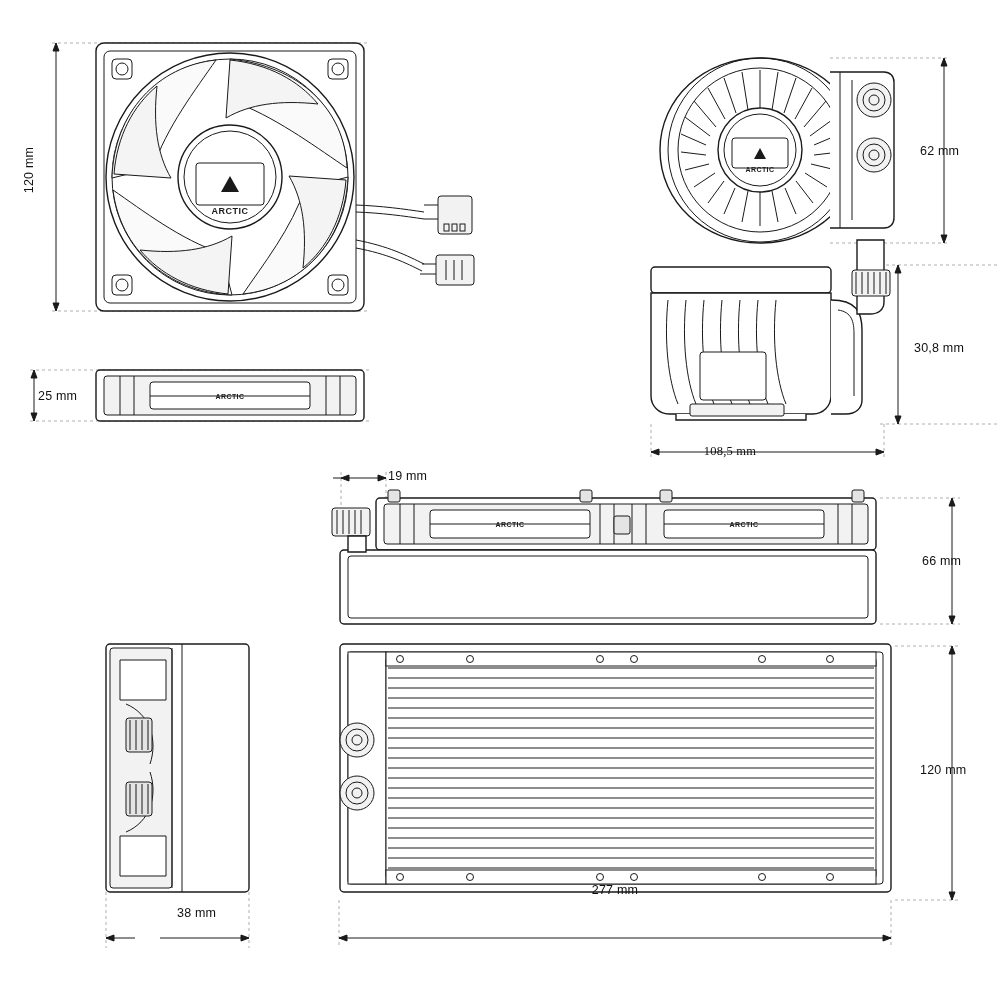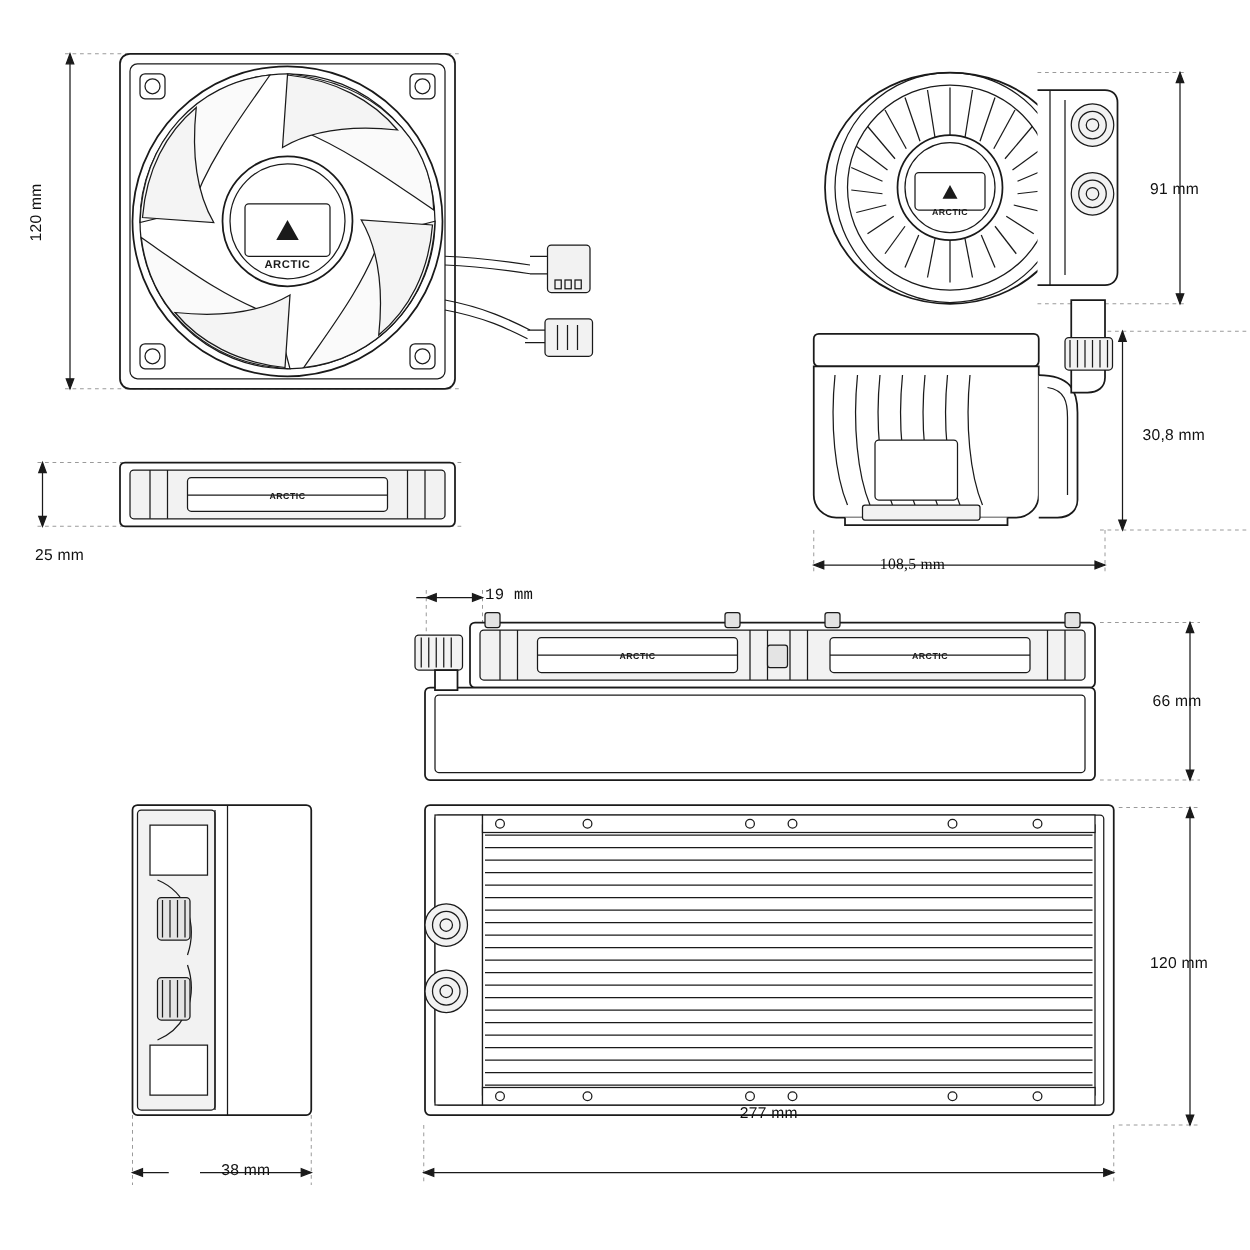--- a/index.html
+++ b/index.html
@@ -383,31 +383,31 @@
     <text class="logo-sm" x="744" y="527" text-anchor="middle">ARCTIC</text>
   </g>
   <g class="tri">
     <path d="M230 176 l9 16 h-18 z"></path>
     <path d="M760 148 l6 11 h-12 z"></path>
   </g>
 </svg>
 
 <div class="dimtext" style="left:22px;top:170px;transform:rotate(-90deg) translate(-50%,0);transform-origin:left top;">120 mm</div>
 
-<div class="dimtext" style="left:28px;top:389px;margin-top:48px;">25 mm</div>
-
-<div class="dimtext" style="left:920px;top:144px;">91 mm</div>
+<div class="dimtext" style="left:38px;top:389px;">25 mm</div>
+
+<div class="dimtext" style="left:920px;top:144px;">62 mm</div>
 
 <div class="dimtext" style="left:914px;top:341px;">30,8 mm</div>
 
 <div class="dimtext" style="left:730px;top:444px;transform:translate(-50%,0);font-family:Liberation Serif, serif;">108,5 mm</div>
 
-<div class="dimtext" style="left:388px;top:469px;font-family:Liberation Mono, monospace;">19 mm</div>
+<div class="dimtext" style="left:388px;top:469px;">19 mm</div>
 
 <div class="dimtext" style="left:922px;top:554px;text-align:right;">66 mm</div>
 
 <div class="dimtext" style="left:920px;top:763px;">120 mm</div>
 
-<div class="dimtext" style="left:177px;top:929px;">38 mm</div>
+<div class="dimtext" style="left:177px;top:906px;">38 mm</div>
 
 <div class="dimtext" style="left:615px;top:883px;transform:translate(-50%,0);">277 mm</div>
 
 </div>
 
 </body></html>

